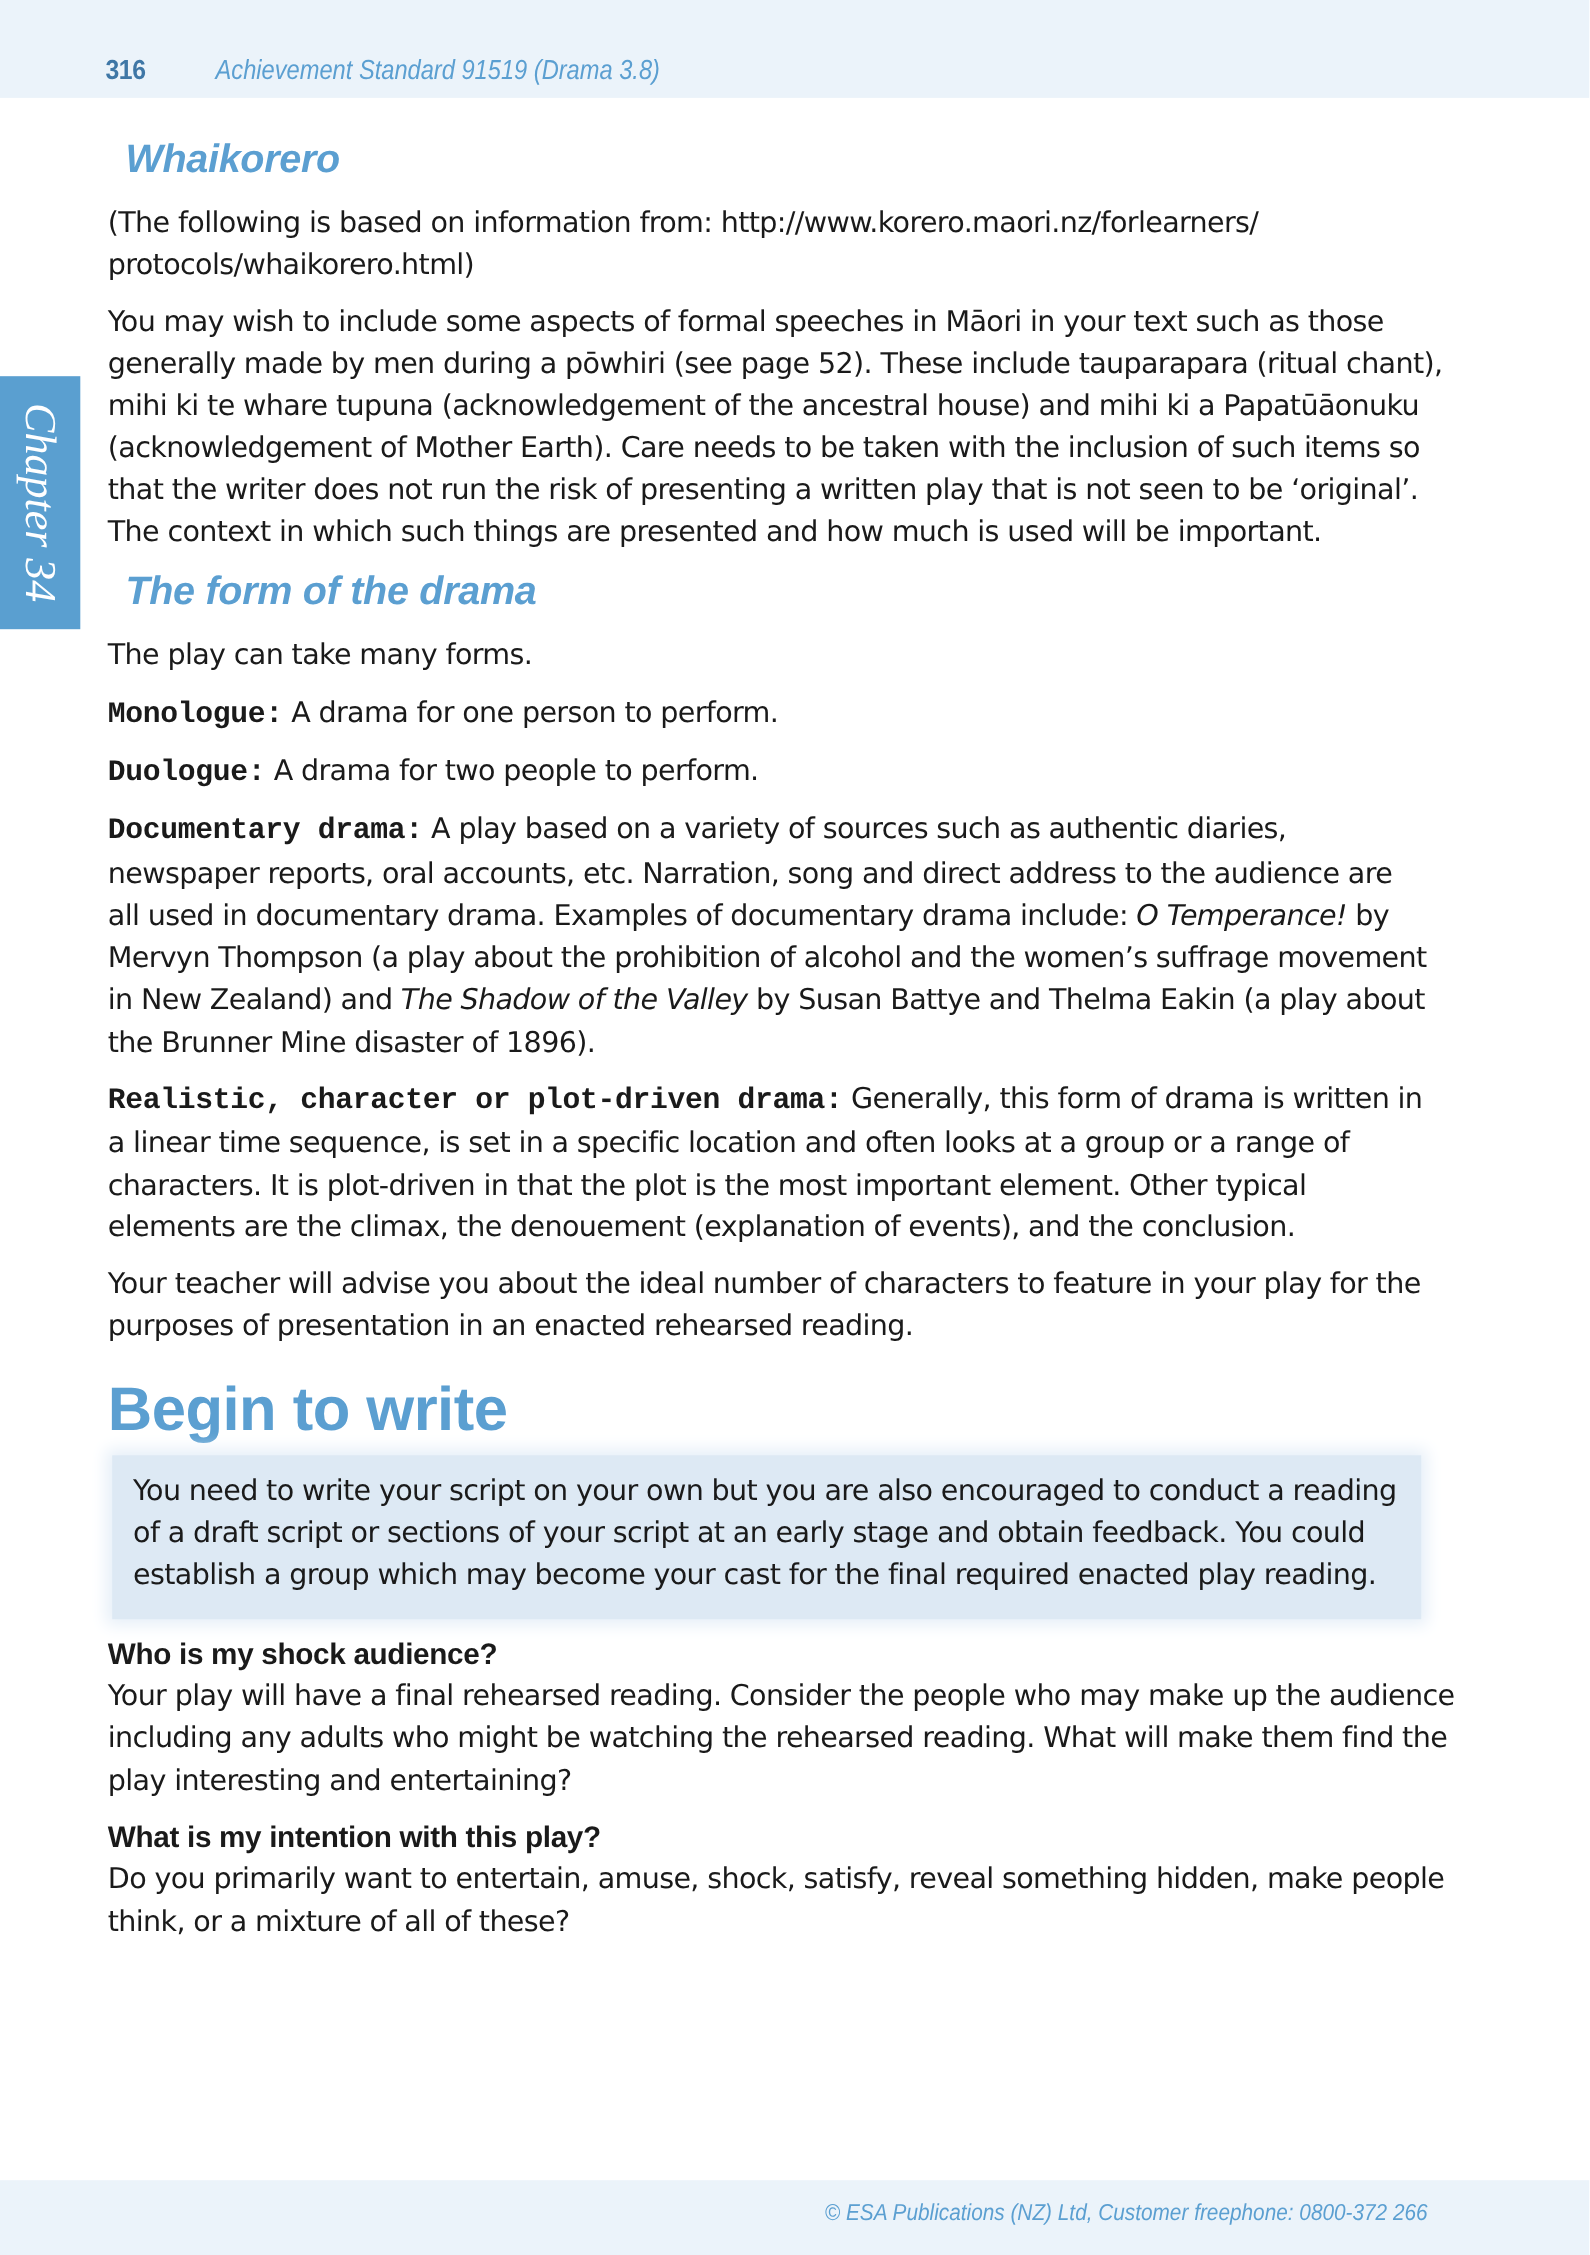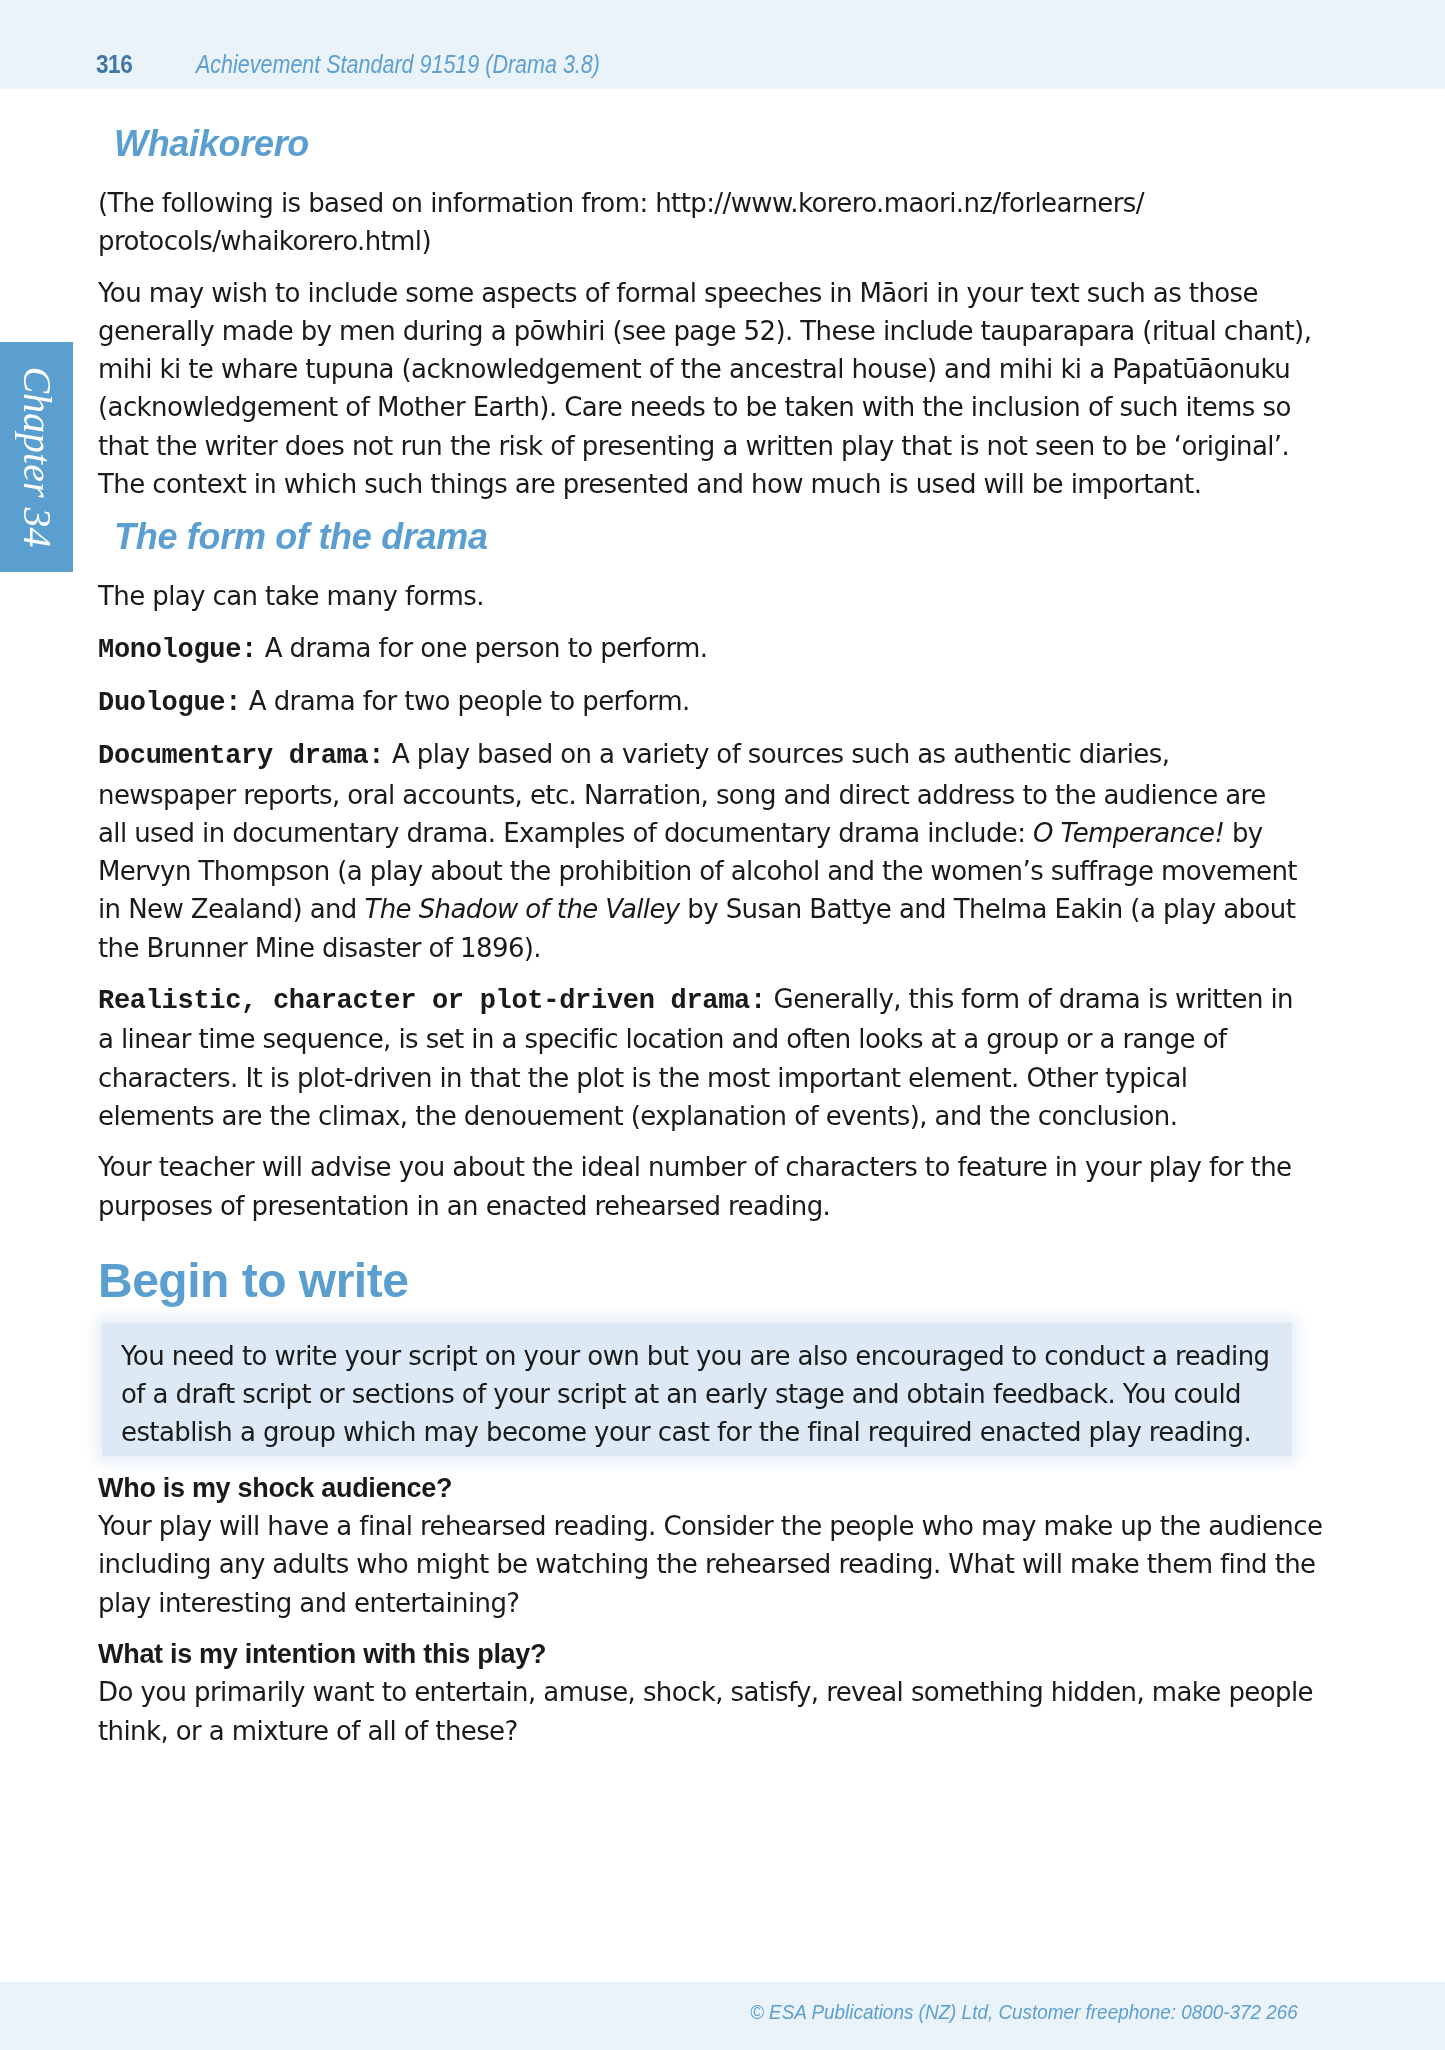--- a/index.html
+++ b/index.html
@@ -43,34 +43,34 @@
     letter-spacing: -0.6px;
   }
   .content p { margin: 0; }
   .sub-heading {
     font-family: "Liberation Sans", sans-serif; font-style: italic; font-weight: bold;
     color: #5b9fd1; font-size: 36px; line-height: 48px; margin: 16px;
     letter-spacing: -0.3px;
   }
   .section-heading {
     font-family: "Liberation Sans", sans-serif; font-weight: bold;
-    color: #5b9fd1; font-size: 48px; line-height: 60px; margin: 0;
+    color: #5b9fd1; font-size: 56px; line-height: 60px; margin: 0;
     letter-spacing: -0.5px;
   }
   .gap-s { margin-top: 13px !important; }
   .term { font-family: Liberation Mono, monospace; font-weight: bold; font-size: 27px; letter-spacing: -0.3px; }
   .question {
     font-family: "Liberation Sans", sans-serif; font-weight: bold; font-size: 27px;
     letter-spacing: -0.3px;
   }
   .callout {
     position: relative; margin: 12px 0 0 4px; width: 1190px;
     background: #dde9f4;
     box-shadow: 0 0 14px 6px #e6eff8;
-    padding: 14px 0 4px 19px; box-sizing: border-box;
+    padding: 14px 0 20px 19px; box-sizing: border-box;
   }
   .footer-band {
     position: absolute; left: 0; top: 1982px; width: 1445px; height: 68px;
     background: #ebf3fa;
   }
   .footer-text {
     position: absolute; right: 147px; top: 2000px;
     font-family: "Liberation Sans", sans-serif; font-style: italic;
     font-size: 21px; color: #5b9fd1; white-space: nowrap;
     transform: scaleX(0.9); transform-origin: right center;

